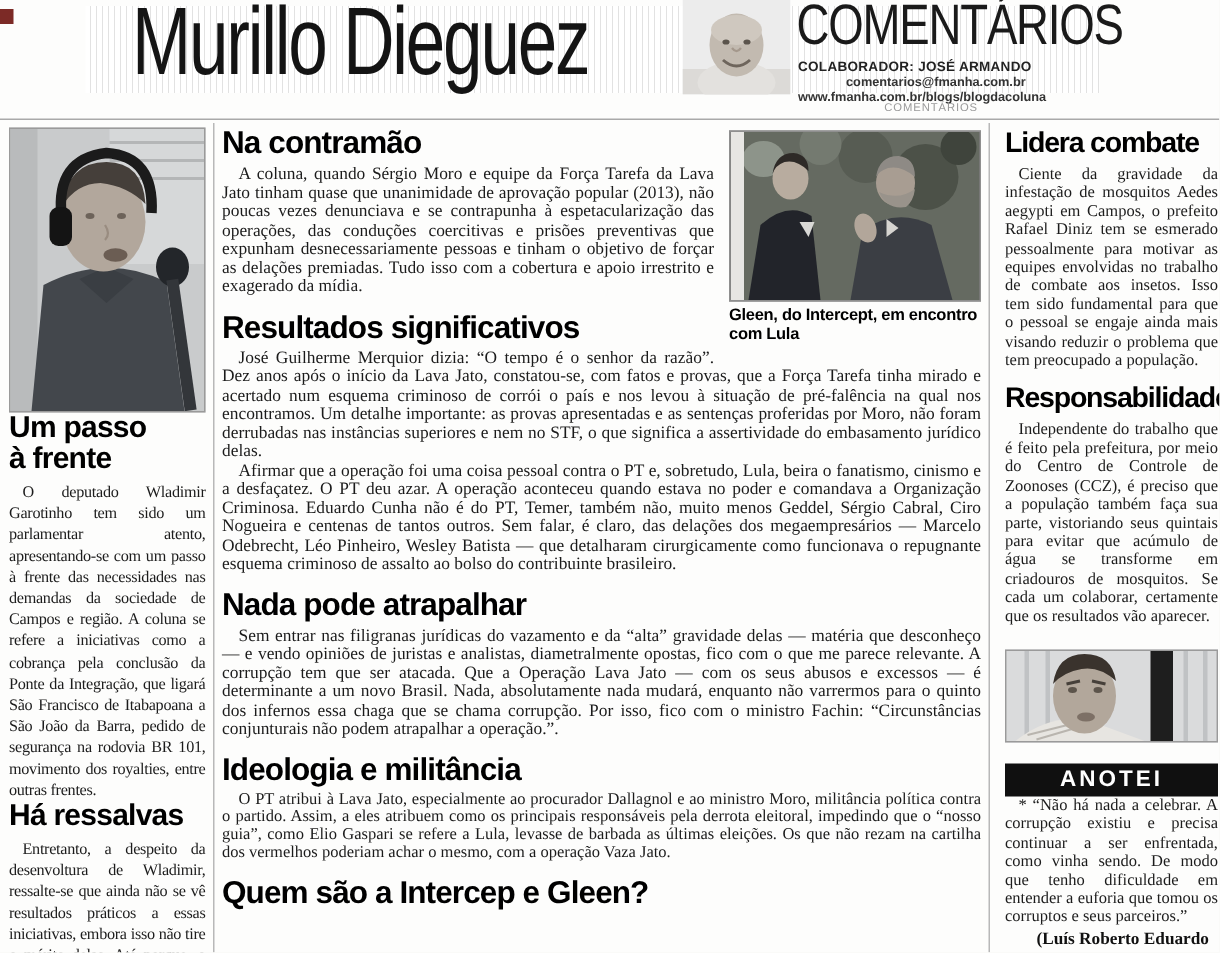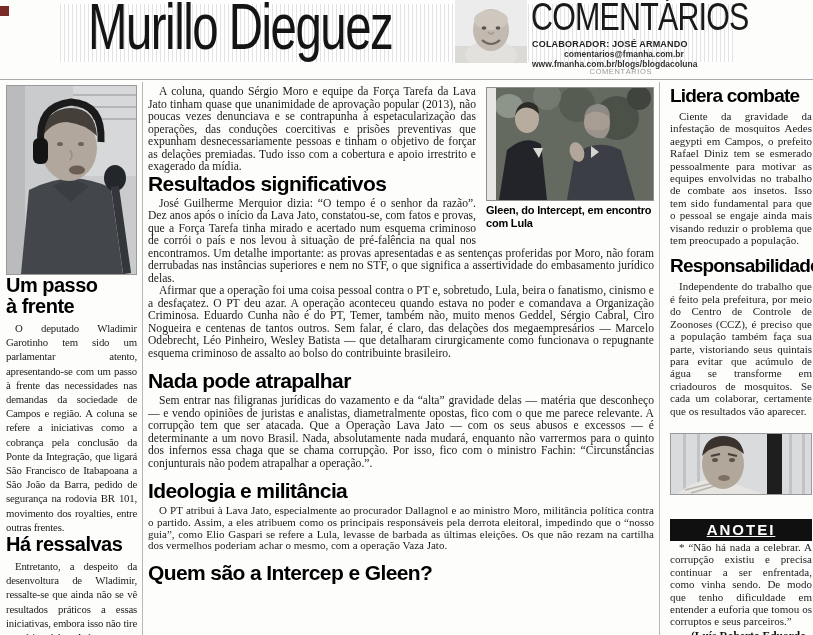--- a/index.html
+++ b/index.html
@@ -52,22 +52,22 @@
      letter-spacing:-.2px;color:#000;}
 
   
   .col-right{position:absolute;left:670px;top:86px;width:142px;}
   .col-right h2{margin:10px 0 5px;font:700 19px/19px "Liberation Sans",sans-serif;
      letter-spacing:-.8px;white-space:nowrap;color:#000;}
   .col-right h2:first-of-type{margin-top:0;}
   .col-right p{margin:0;font:11px/12.4px "Liberation Serif",serif;text-align:justify;
      text-indent:9px;color:#1c1c1c;}
   .col-right .photo-frame{margin-top:16px;width:140px;height:60px;border:1px solid #9a9a9a;background:#d9dadb;}
-  .anotei-banner{margin-top:24px;width:142px;height:22px;display:flex;align-items:center;justify-content:center;
-     font:700 15px/15px "Liberation Sans",sans-serif;color:#fff;letter-spacing:2px;text-decoration:underline;}
+  .anotei-banner{margin-top:14px;width:142px;height:22px;display:flex;align-items:center;justify-content:center;
+     font:700 15px/15px "Liberation Sans",sans-serif;color:#fff;letter-spacing:2px;}
   .anotei-quote{margin-top:9px;font:400 11.5px/14px "Liberation Serif",serif;text-align:justify;
      text-indent:8px;color:#1c1c1c;}
   .anotei-attr{margin-top:1px;padding-right:6px;text-align:right;
      font:700 11.5px/14px "Liberation Serif",serif;color:#111;}
 
   .photo-frame{overflow:hidden;}
   svg{display:block;}
 </style>
 </head>
 <body>
@@ -154,20 +154,21 @@
           <ellipse cx="110" cy="34" rx="13" ry="15" fill="#a89d92"></ellipse>
           <path d="M97 30 Q99 16 112 16 Q123 17 123 30 Q114 22 105 24 Q99 26 97 30 Z" fill="#8e8a85"></path>
           <path d="M99 40 Q104 52 117 50 Q122 46 123 38 Q112 46 99 40 Z" fill="#99938b"></path>
           <ellipse cx="90" cy="64" rx="7" ry="10" fill="#b2a69a" transform="rotate(-20 90 64)"></ellipse>
           <path d="M104 58 L112 64 L104 70 Z" fill="#d6d4d0"></path>
         </svg>
       </div>
       <figcaption>Gleen, do Intercept, em encontro com Lula</figcaption>
     </figure>
 
+    <h2>Na contramão</h2>
     <p>A coluna, quando Sérgio Moro e equipe da Força Tarefa da Lava Jato tinham quase que unanimidade de aprovação popular (2013), não poucas vezes denunciava e se contrapunha à espetacularização das operações, das conduções coercitivas e prisões preventivas que expunham desnecessariamente pessoas e tinham o objetivo de forçar as delações premiadas. Tudo isso com a cobertura e apoio irrestrito e exagerado da mídia.</p>
 
     <h2>Resultados significativos</h2>
     <p>José Guilherme Merquior dizia: “O tempo é o senhor da razão”. Dez anos após o início da Lava Jato, constatou-se, com fatos e provas, que a Força Tarefa tinha mirado e acertado num esquema criminoso de corrói o país e nos levou à situação de pré-falência na qual nos encontramos. Um detalhe importante: as provas apresentadas e as sentenças proferidas por Moro, não foram derrubadas nas instâncias superiores e nem no STF, o que significa a assertividade do embasamento jurídico delas.</p>
 
     <p>Afirmar que a operação foi uma coisa pessoal contra o PT e, sobretudo, Lula, beira o fanatismo, cinismo e a desfaçatez. O PT deu azar. A operação aconteceu quando estava no poder e comandava a Organização Criminosa. Eduardo Cunha não é do PT, Temer, também não, muito menos Geddel, Sérgio Cabral, Ciro Nogueira e centenas de tantos outros. Sem falar, é claro, das delações dos megaempresários — Marcelo Odebrecht, Léo Pinheiro, Wesley Batista — que detalharam cirurgicamente como funcionava o repugnante esquema criminoso de assalto ao bolso do contribuinte brasileiro.</p>
 
     <h2>Nada pode atrapalhar</h2>
     <p>Sem entrar nas filigranas jurídicas do vazamento e da “alta” gravidade delas — matéria que desconheço — e vendo opiniões de juristas e analistas, diametralmente opostas, fico com o que me parece relevante. A corrupção tem que ser atacada. Que a Operação Lava Jato — com os seus abusos e excessos — é determinante a um novo Brasil. Nada, absolutamente nada mudará, enquanto não varrermos para o quinto dos infernos essa chaga que se chama corrupção. Por isso, fico com o ministro Fachin: “Circunstâncias conjunturais não podem atrapalhar a operação.”.</p>
 

